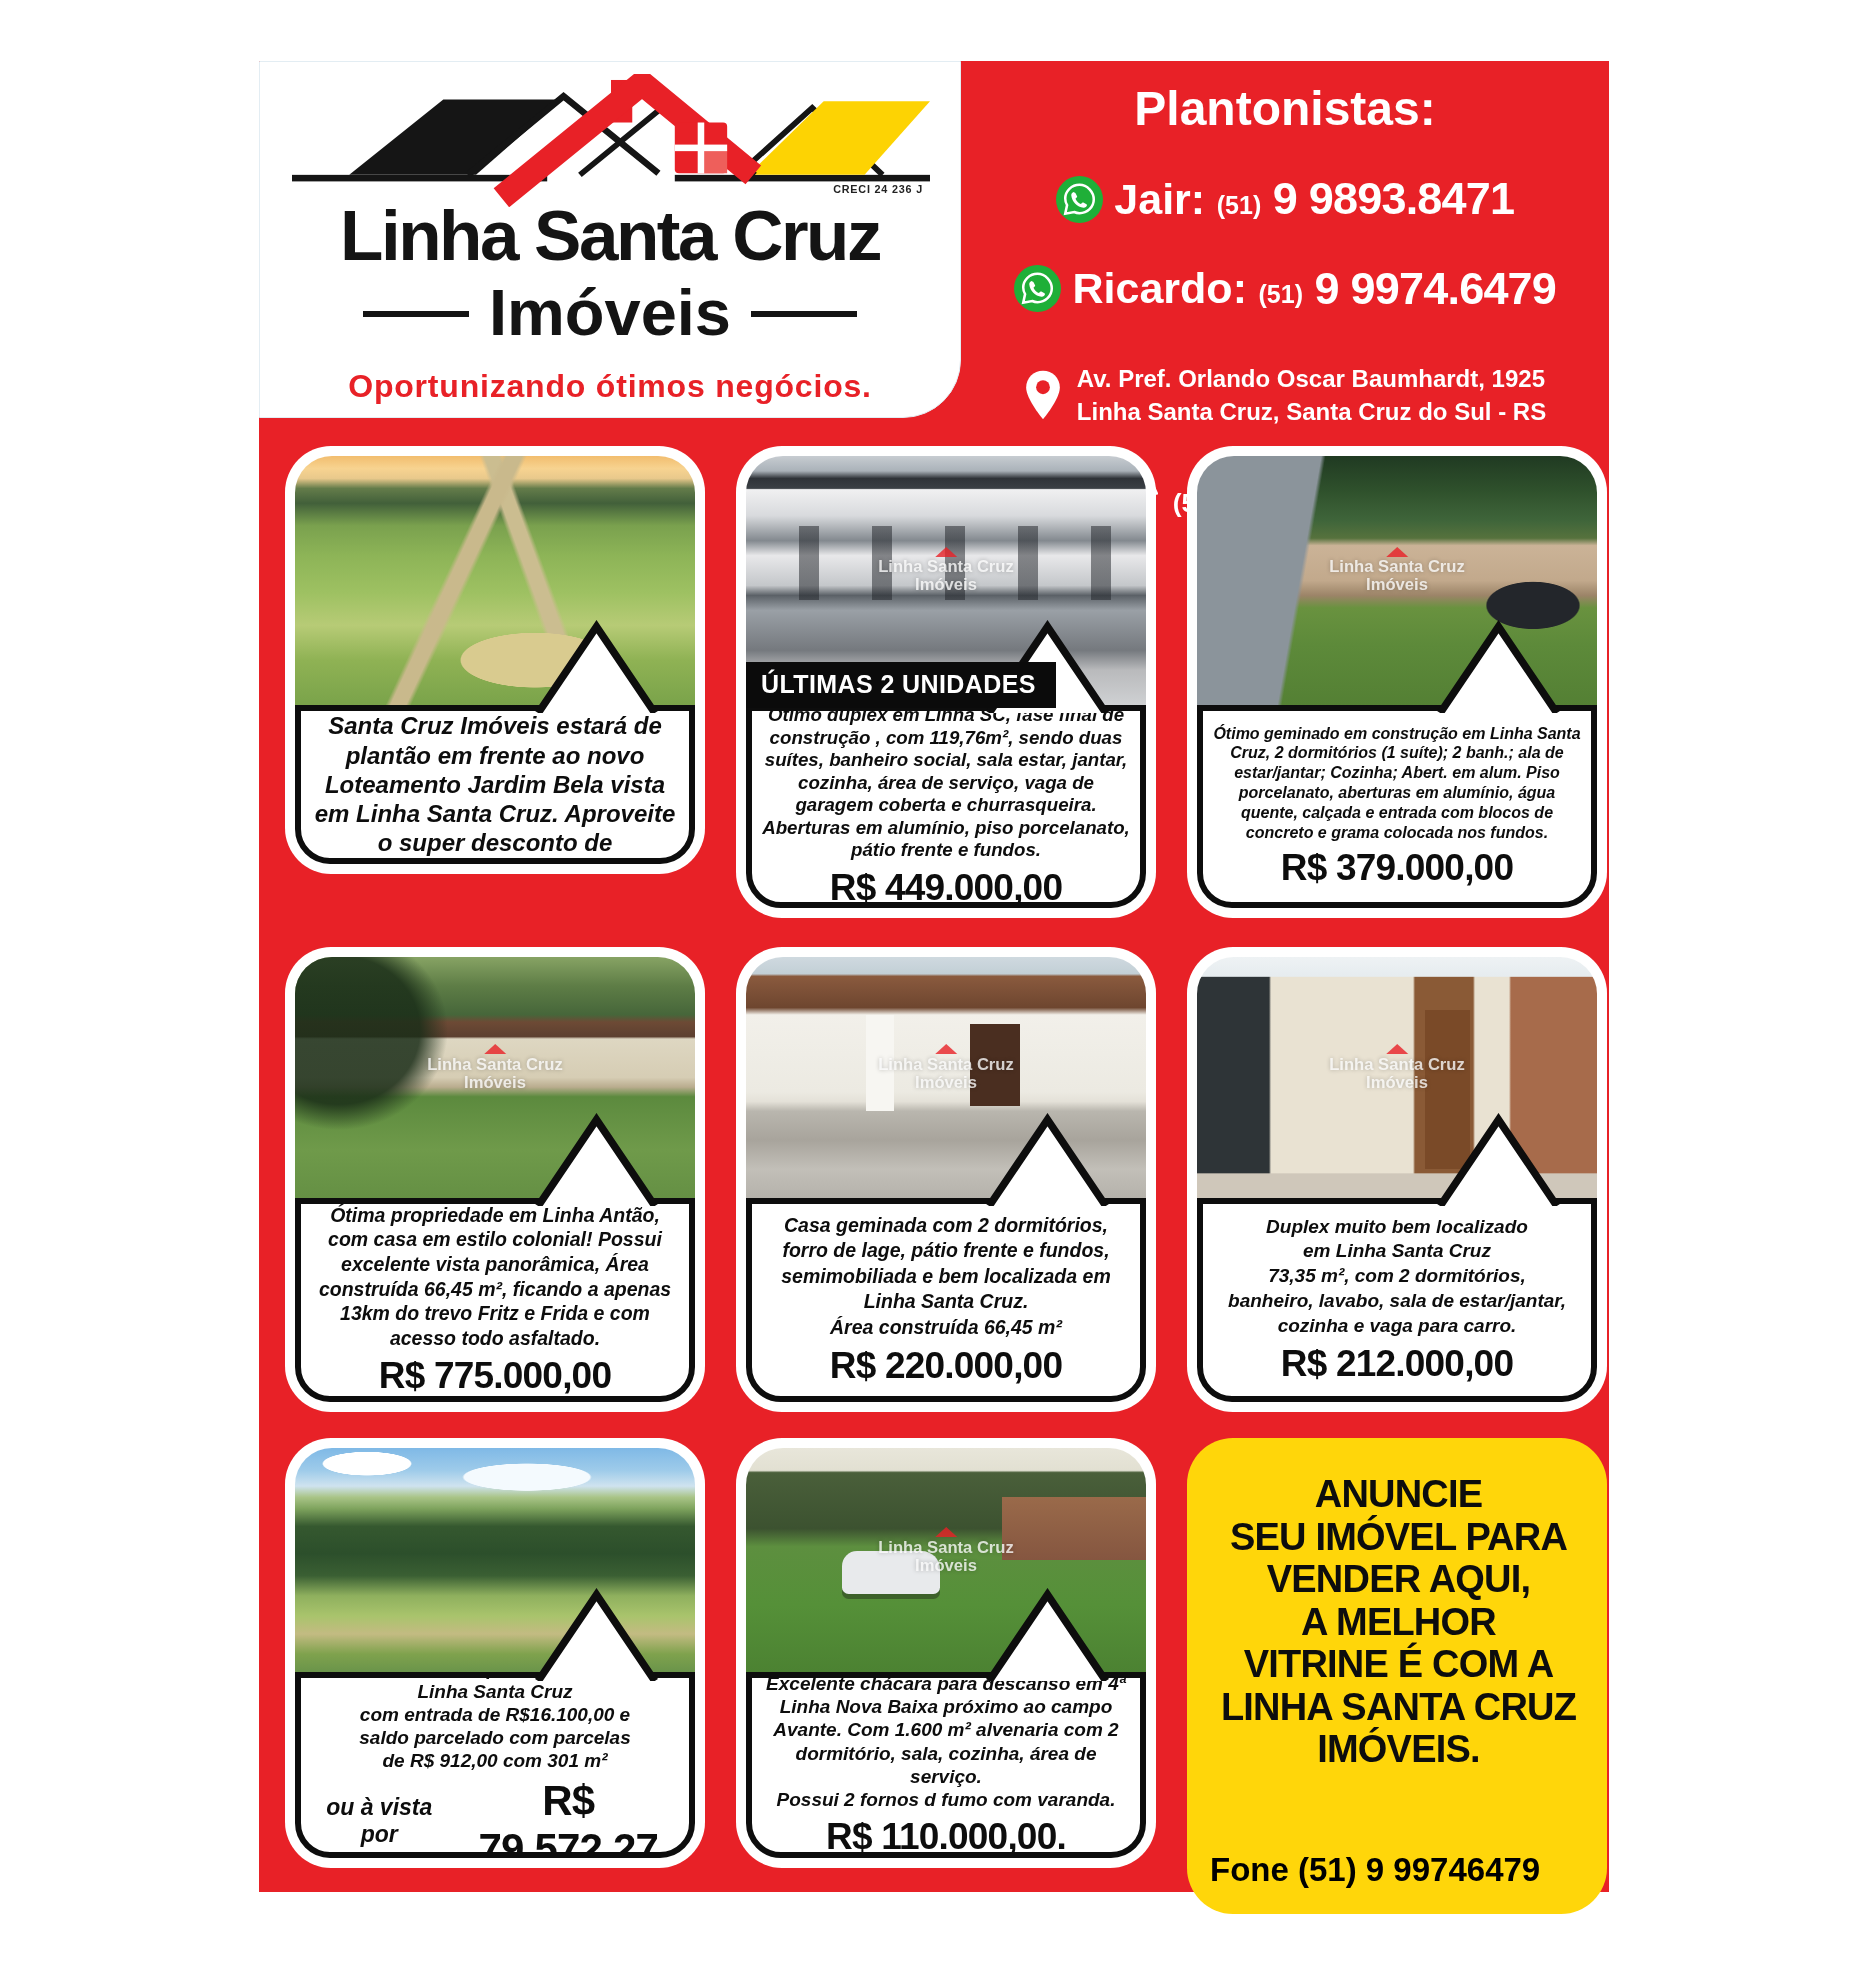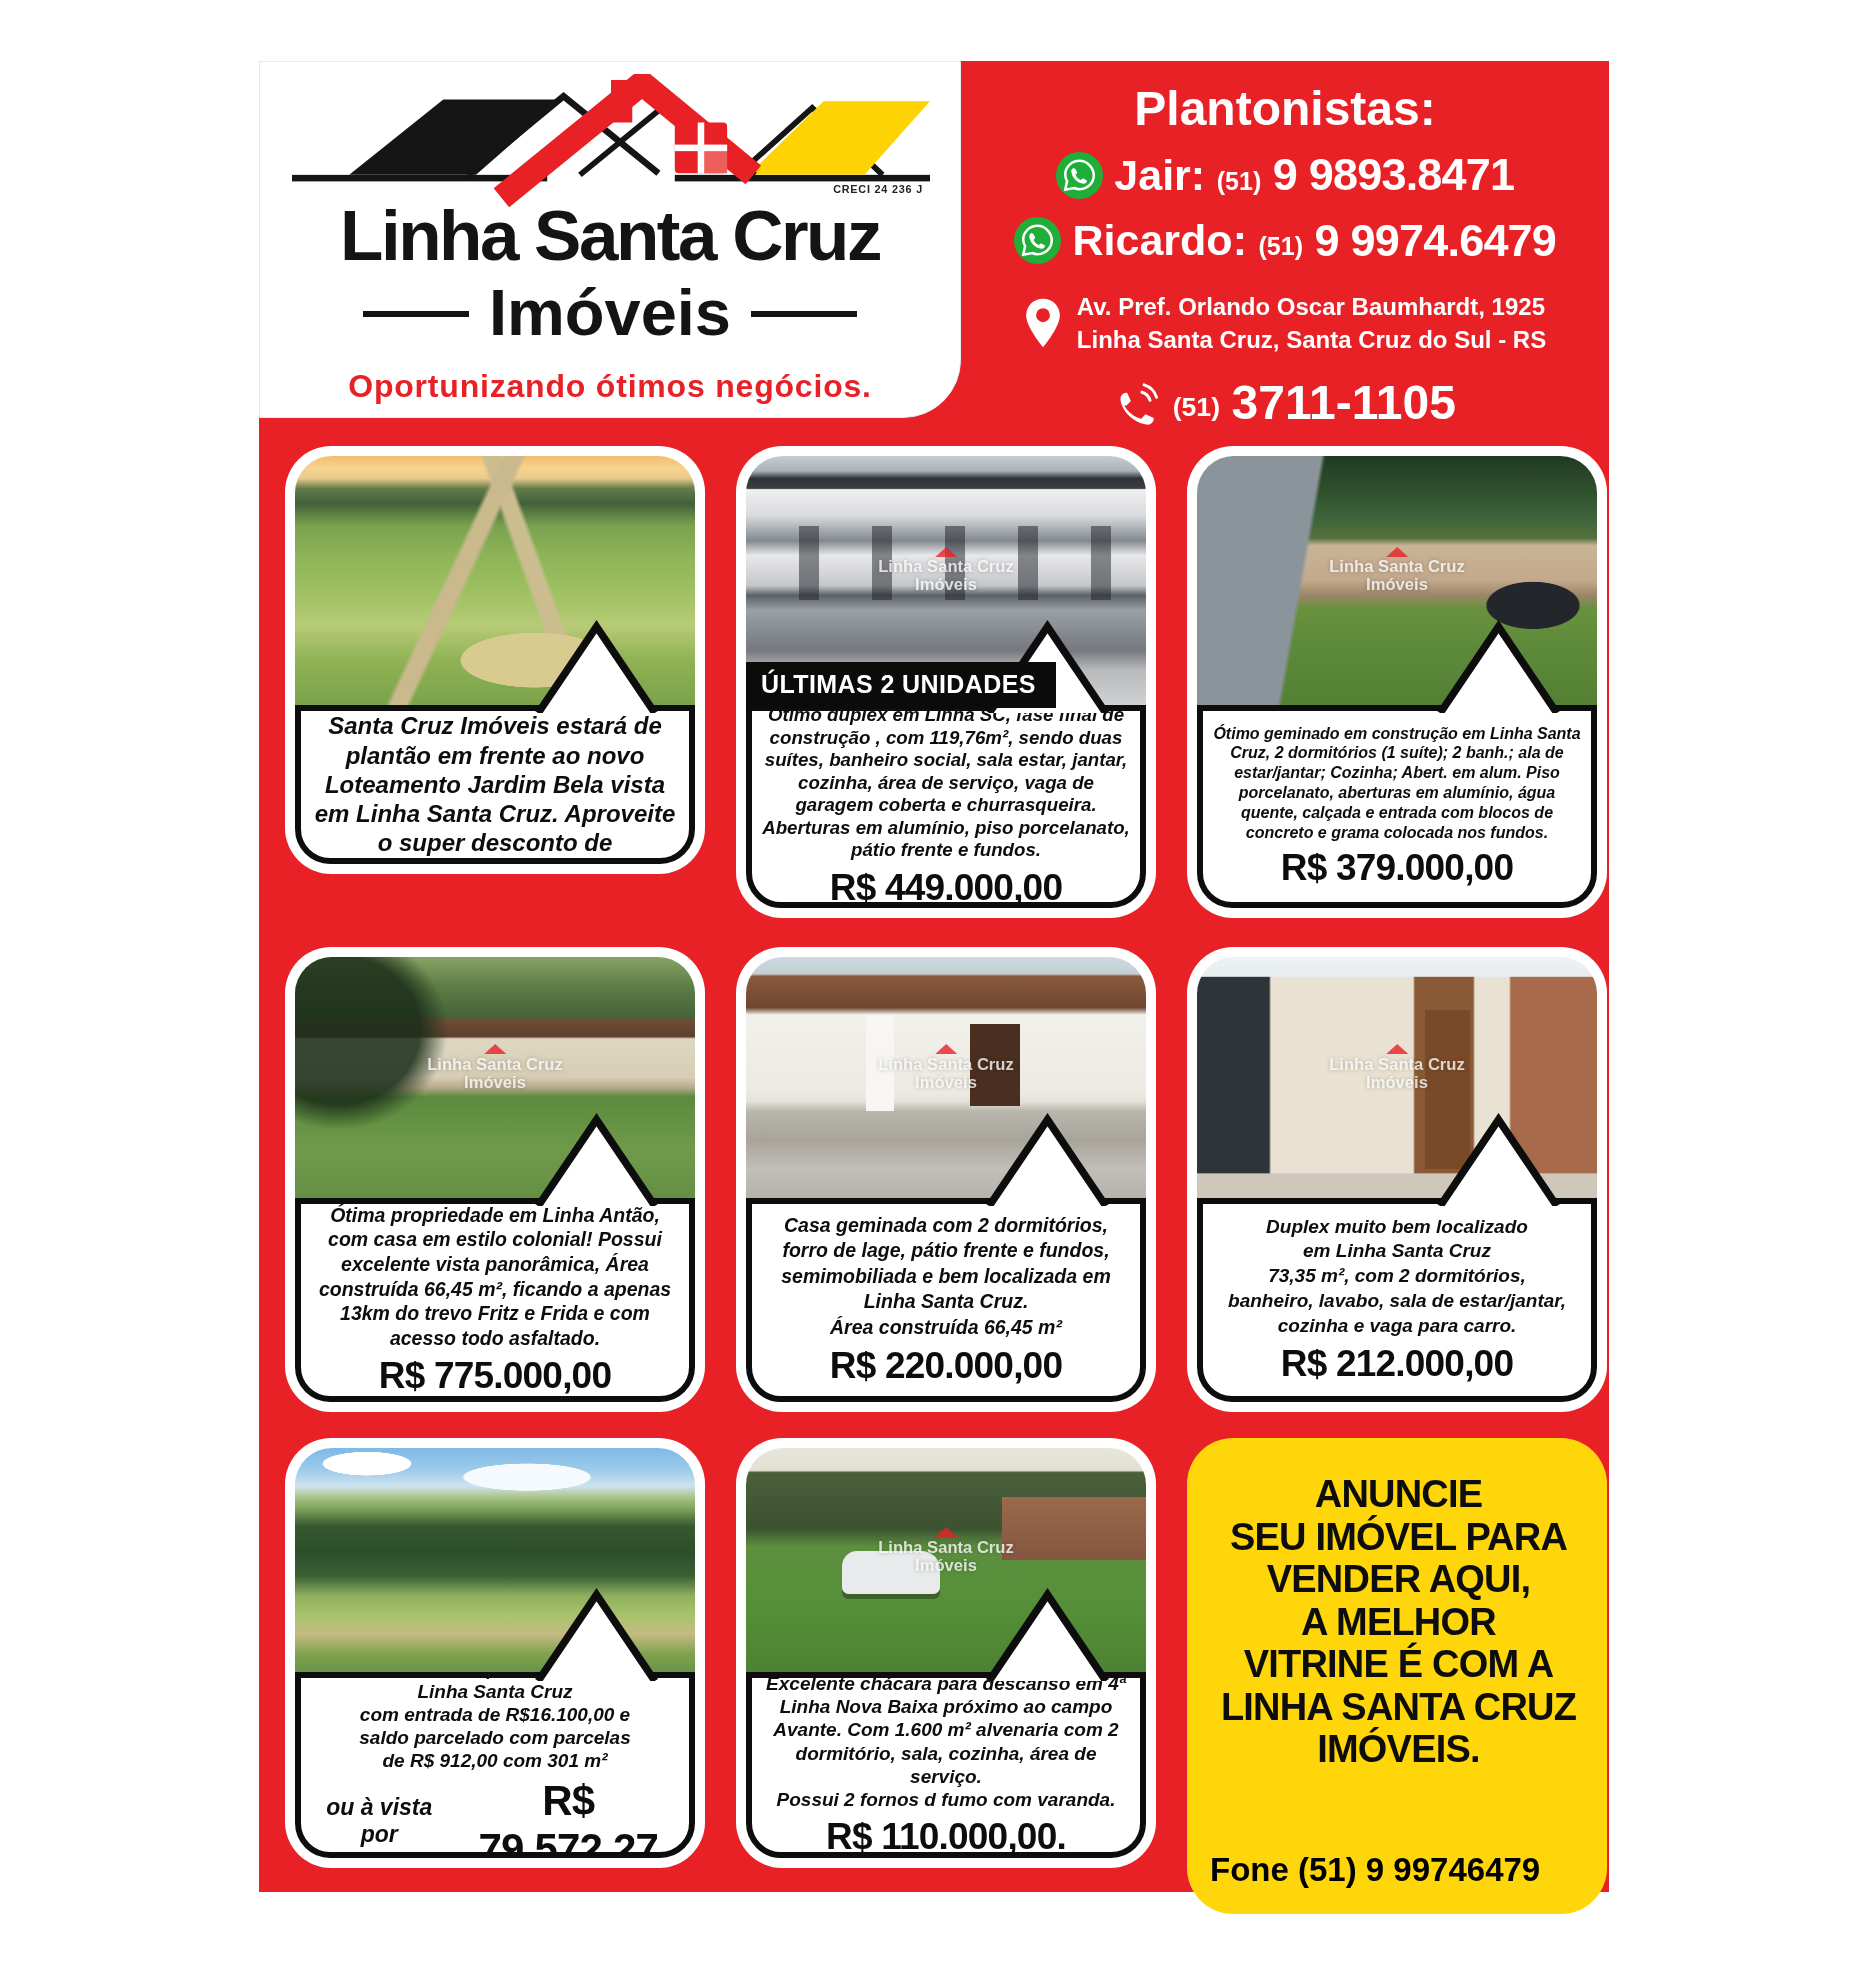--- a/index.html
+++ b/index.html
@@ -17,21 +17,21 @@
               font-weight:800;letter-spacing:-2.5px;color:#141414;line-height:1;}
   .brand-sub{position:absolute;top:218px;left:0;width:100%;text-align:center;font-size:65px;
              font-weight:800;color:#141414;line-height:1;}
   .brand-sub .bar{display:inline-block;width:106px;height:5.8px;background:#141414;
                   vertical-align:middle;margin:0 20px 8.3px 20px;}
   .brand-tagline{position:absolute;top:306px;left:0;width:100%;text-align:center;font-size:32px;
                  color:#e82127;font-weight:600;letter-spacing:0.8px;}
 
   
   .header{position:absolute;left:702px;top:0;width:648px;height:390px;color:#fff;
-          display:flex;flex-direction:column;align-items:center;padding-top:20px;box-sizing:border-box;}
+          display:flex;flex-direction:column;align-items:center;padding-top:20px;box-sizing:border-box;gap:24px;}
   .h-title{font-size:48px;font-weight:800;letter-spacing:0;}
   .contact-row{display:flex;align-items:center;gap:11.6px;margin-top:13.3px;}
   .contact-row .cname{font-size:43px;font-weight:800;}
   .contact-row .area{font-size:25px;font-weight:800;margin-top:11.6px;}
   .contact-row .cnum{font-size:45px;font-weight:800;letter-spacing:-0.8px;}
   .addr-row{display:flex;align-items:center;gap:15px;margin-top:23px;}
   .addr-lines{font-size:24px;font-weight:bold;line-height:1.4;text-align:left;}
   .phone-row{display:flex;align-items:center;gap:11.6px;margin-top:18.3px;}
   .phone-row .area{font-size:26.6px;font-weight:800;margin-top:10px;}
   .phone-row .pnum{font-size:48px;font-weight:800;letter-spacing:0px;}

